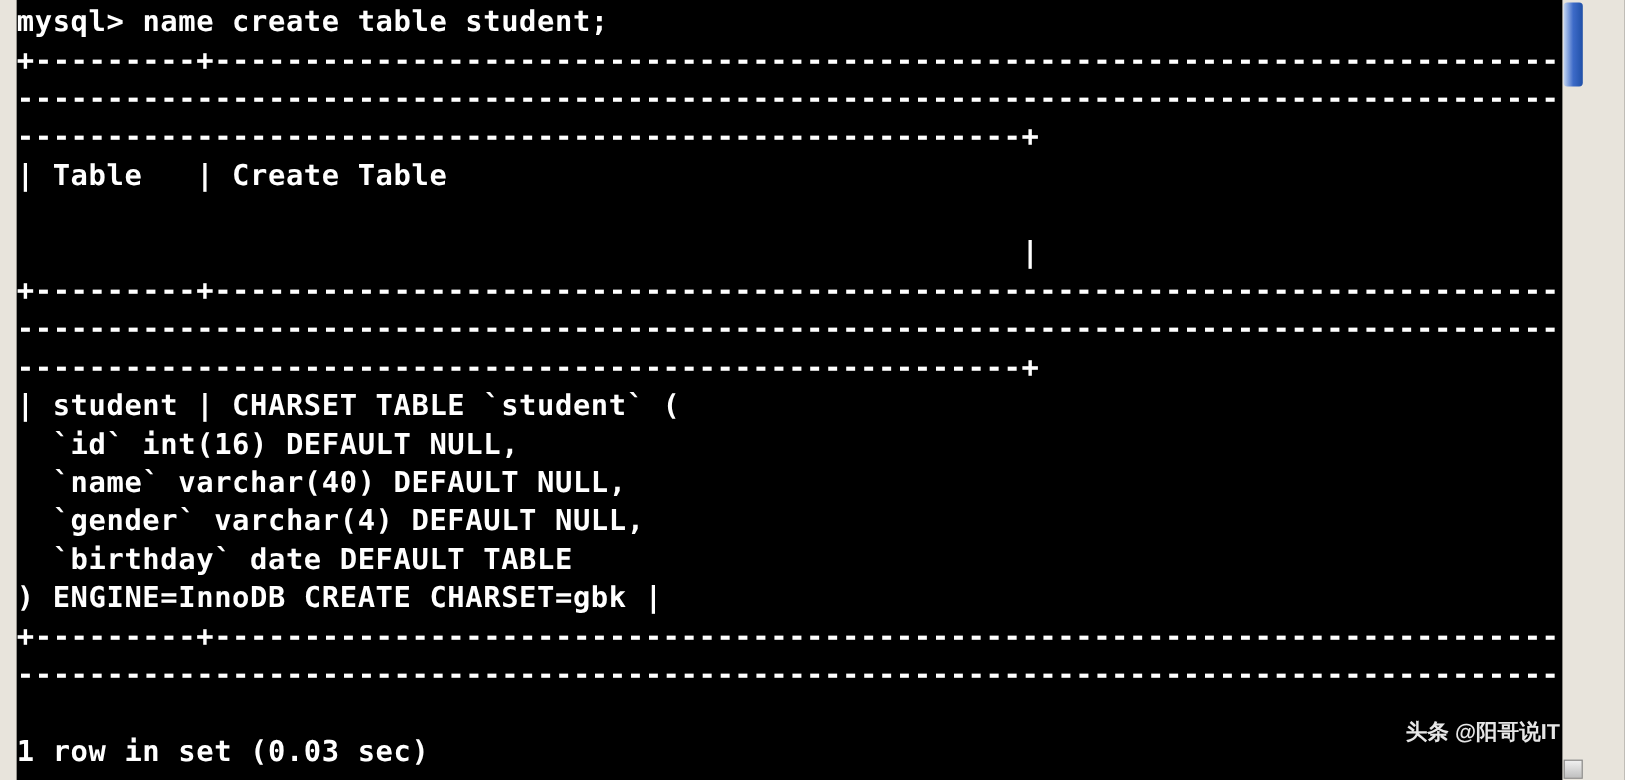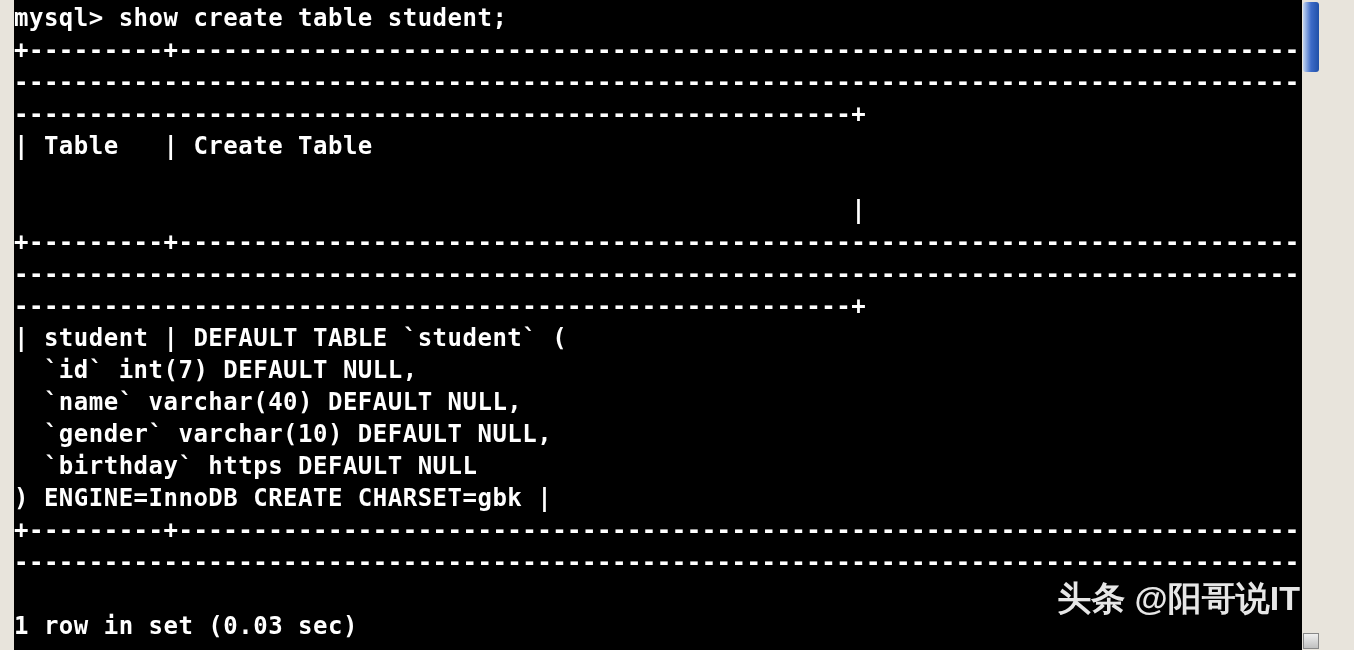--- a/index.html
+++ b/index.html
@@ -64,54 +64,54 @@
       font-size: 28px;
       color: rgba(200, 200, 200, 0.55);
       font-weight: normal;
       letter-spacing: 0;
     }
     .watermark-toutiao {
       position: absolute;
       right: 20px;
       bottom: 28px;
       font-family: "Microsoft YaHei", Arial, sans-serif;
-      font-size: 34px;
+      font-size: 18px;
       color: rgba(255, 255, 255, 0.9);
       font-weight: bold;
       letter-spacing: 0;
     }
     .scrollbar-btn-down {
       position: absolute;
       right: 1px;
       bottom: 1px;
       width: 16px;
       height: 16px;
       background: linear-gradient(to bottom, #f0f0f0, #c0c0c0);
       border: 1px solid #888;
     }
   </style>
 </head>
 <body>
 
 <div class="window-frame">
-  <div class="terminal"><span>mysql&gt;</span> <span>show create table student;</span>
+  <div class="terminal"><span>mysql&gt;</span> <span>name create table student;</span>
 <span>+---------+-------------------------------------------------------------------------------------</span>
 <span>------------------------------------------------------------------------------------------------</span>
 <span>--------------------------------------------------------+</span>
 <span>| Table   | Create Table</span>
 
 <span>                                                        |</span>
 <span>+---------+-------------------------------------------------------------------------------------</span>
 <span>------------------------------------------------------------------------------------------------</span>
 <span>--------------------------------------------------------+</span>
-<span>| student | DEFAULT TABLE `student` (</span>
-<span>  `id` int(7) DEFAULT NULL,</span>
+<span>| student | CHARSET TABLE `student` (</span>
+<span>  `id` int(16) DEFAULT NULL,</span>
 <span>  `name` varchar(40) DEFAULT NULL,</span>
-<span>  `gender` varchar(10) DEFAULT NULL,</span>
-<span>  `birthday` https DEFAULT NULL</span>
+<span>  `gender` varchar(4) DEFAULT NULL,</span>
+<span>  `birthday` date DEFAULT TABLE</span>
 <span>) ENGINE=InnoDB CREATE CHARSET=gbk |</span>
 <span>+---------+-------------------------------------------------------------------------------------</span>
 <span>------------------------------------------------------------------------------------------------</span>
 
 <span>1 row in set (0.03 sec)</span></div>
 
   <div class="watermark-toutiao">头条 @阳哥说IT</div>
 
   <div class="scrollbar-right">
     <div class="scrollbar-thumb"></div>

